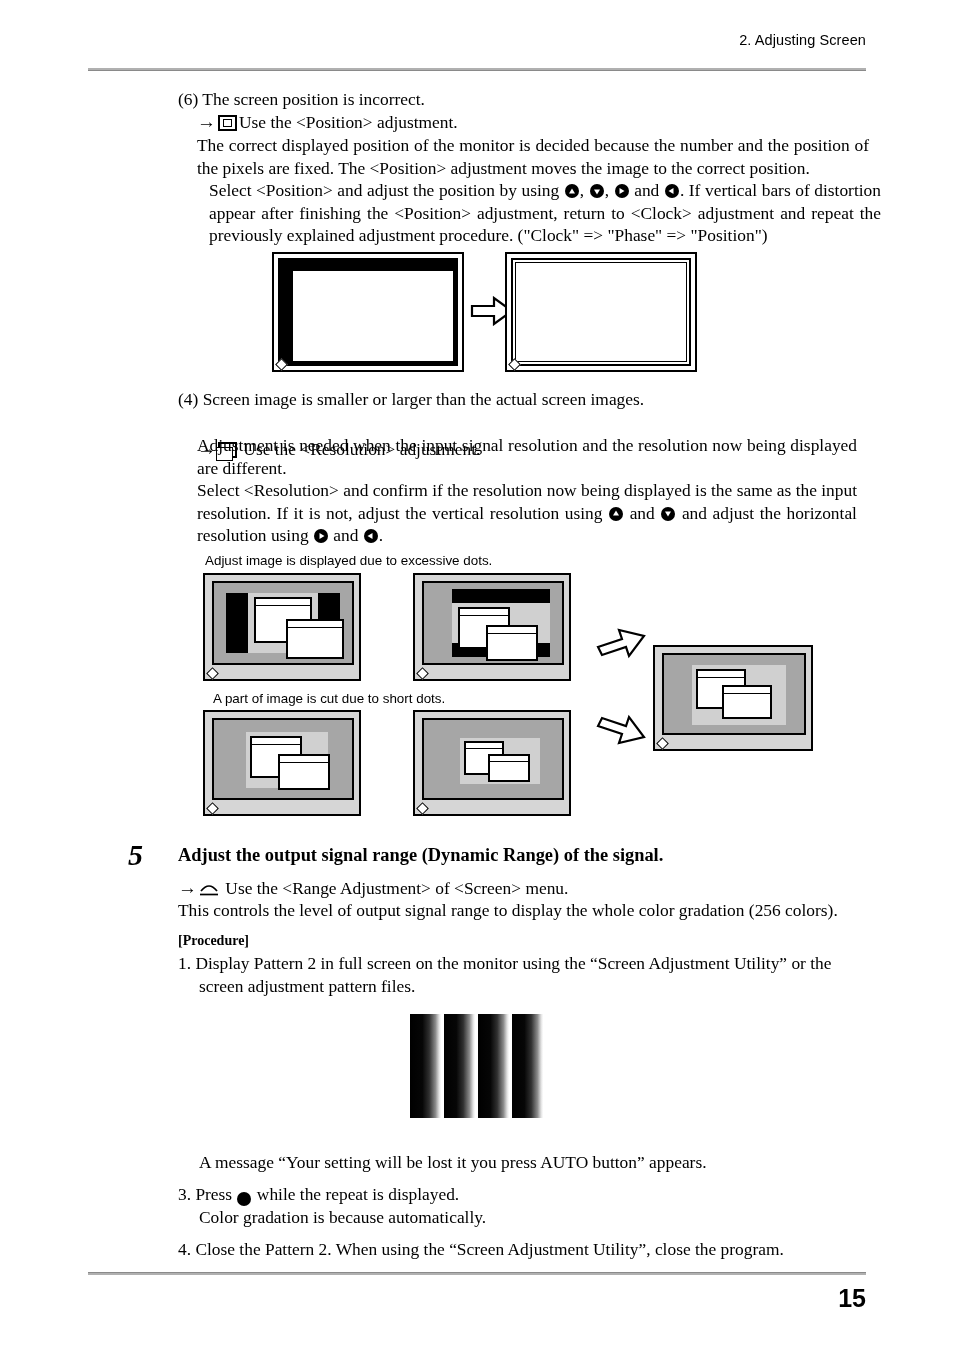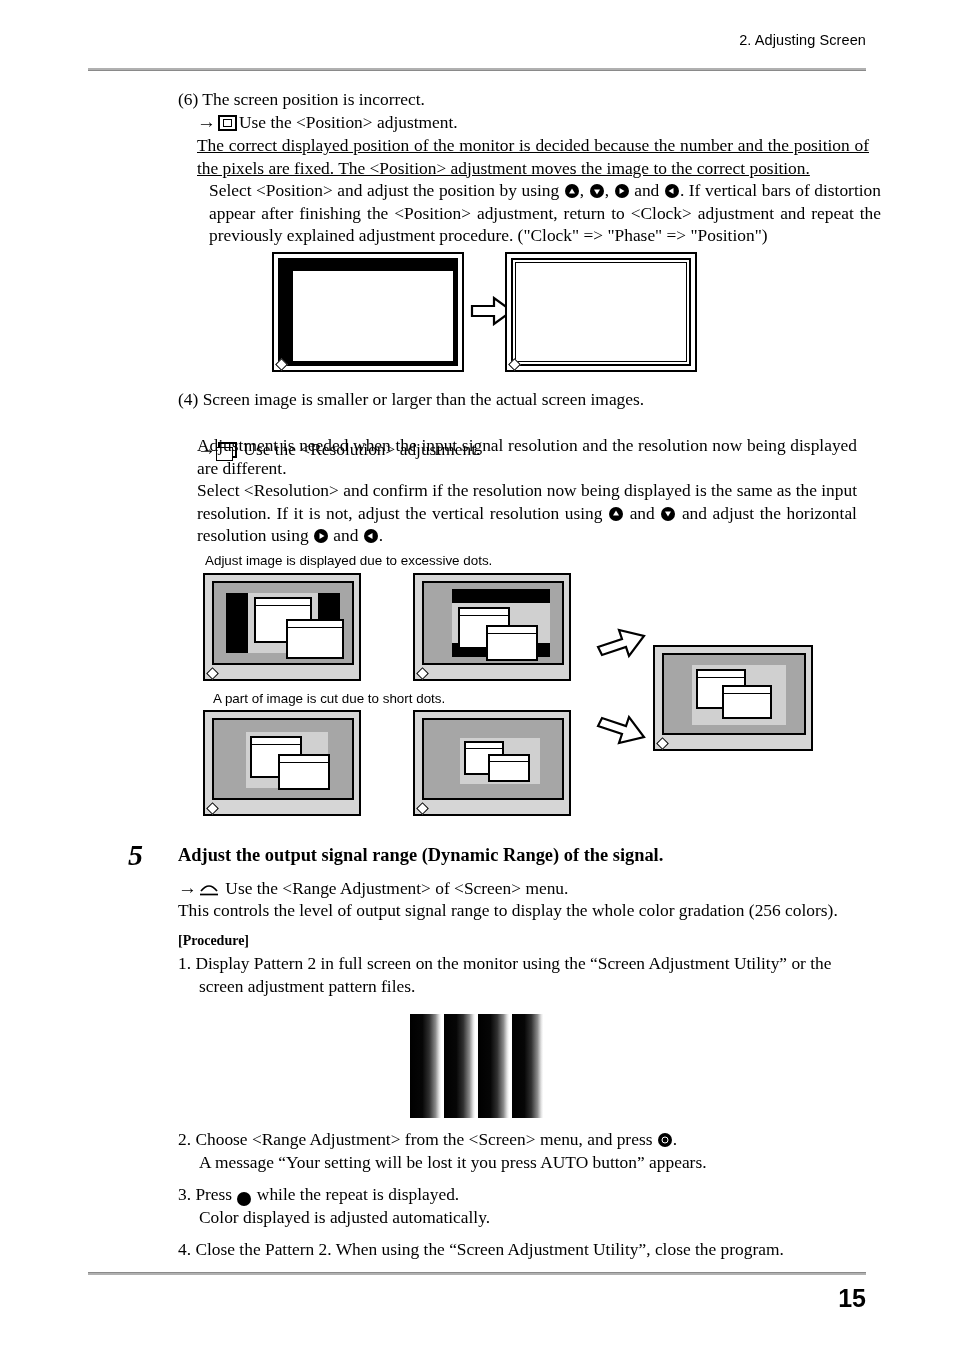--- a/index.html
+++ b/index.html
@@ -72,21 +72,21 @@
     <div class="hdr-title">2. Adjusting Screen</div>
     <div class="hdr-rule"></div>
   </div>
 
   <div class="blk ind1" style="top:88px;width:700px;">(6) The screen position is incorrect.</div>
 
   <div class="blk ind2" style="top:111px;width:680px;">
     <span class="arrow-to">→</span><span class="ico ico-pos"></span><span>Use the &lt;Position&gt; adjustment.</span>
   </div>
 
-  <div class="blk ind2" style="top:134px;width:672px;text-align:justify;text-decoration:underline;">The correct displayed position of the monitor is decided because the number and the position of the pixels are fixed. The &lt;Position&gt; adjustment moves the image to the correct position.</div>
+  <div class="blk ind2" style="top:134px;width:672px;text-align:justify;">The correct displayed position of the monitor is decided because the number and the position of the pixels are fixed. The &lt;Position&gt; adjustment moves the image to the correct position.</div>
 
   <div class="blk ind2" style="top:179px;width:672px;text-align:justify;margin-left:12px;">
     <span>Select &lt;Position&gt; and adjust the position by using</span>
     <span class="btn up"><i></i></span><span>,</span>
     <span class="btn down"><i></i></span><span>,</span>
     <span class="btn right"><i></i></span>
     <span>and</span>
     <span class="btn left"><i></i></span><span>. If vertical bars of distortion appear after finishing the &lt;Position&gt; adjustment, return to &lt;Clock&gt; adjustment and repeat the previously explained adjustment procedure. ("Clock" =&gt; "Phase" =&gt; "Position")</span>
   </div>
 
@@ -253,38 +253,31 @@
   <div class="gradwrap" style="left:410px;top:1014px;width:136px;height:104px;">
     <div class="gradband" style="width:31px;background:linear-gradient(to right,#000 0%,#060606 40%,#303030 62%,#8a8a8a 82%,#e2e2e2 94%,#fdfdfd 100%);"></div>
     <div style="width:3px;background:#fff;"></div>
     <div class="gradband" style="width:31px;background:linear-gradient(to right,#000 0%,#060606 40%,#303030 62%,#8a8a8a 82%,#e2e2e2 94%,#fdfdfd 100%);"></div>
     <div style="width:3px;background:#fff;"></div>
     <div class="gradband" style="width:31px;background:linear-gradient(to right,#000 0%,#060606 40%,#303030 62%,#8a8a8a 82%,#e2e2e2 94%,#fdfdfd 100%);"></div>
     <div style="width:3px;background:#fff;"></div>
     <div class="gradband" style="width:31px;background:linear-gradient(to right,#000 0%,#060606 40%,#303030 62%,#8a8a8a 82%,#e2e2e2 94%,#fdfdfd 100%);"></div>
   </div>
 
-  <div class="blk ind1" style="top:1128px;width:680px;">
-    <div class="hang">
-      <span>2.</span>
-      <span>Choose &lt;Range Adjustment&gt; from the &lt;Screen&gt; menu, and press</span>
-      <span class="btn enter"><i></i></span><span>.</span>
-    </div>
-  </div>
   <div class="blk" style="left:199px;top:1151px;width:660px;">A message “Your setting will be lost it you press AUTO button” appears.</div>
 
   <div class="blk ind1" style="top:1183px;width:680px;">
     <div class="hang">
       <span>3.</span>
       <span>Press</span>
       <span class="btn auto">A</span>
       <span>while the repeat is displayed.</span>
     </div>
   </div>
-  <div class="blk" style="left:199px;top:1206px;width:660px;">Color displayed is adjusted automatically.</div>
+  <div class="blk" style="left:199px;top:1206px;width:660px;">Color gradation is because automatically.</div>
 
   <div class="blk ind1" style="top:1238px;width:680px;">
     <div class="hang">
       <span>4.</span>
       <span>Close the Pattern 2. When using the “Screen Adjustment Utility”, close the program.</span>
     </div>
   </div>
 
   <div class="ftr">
     <div class="ftr-rule"></div>

